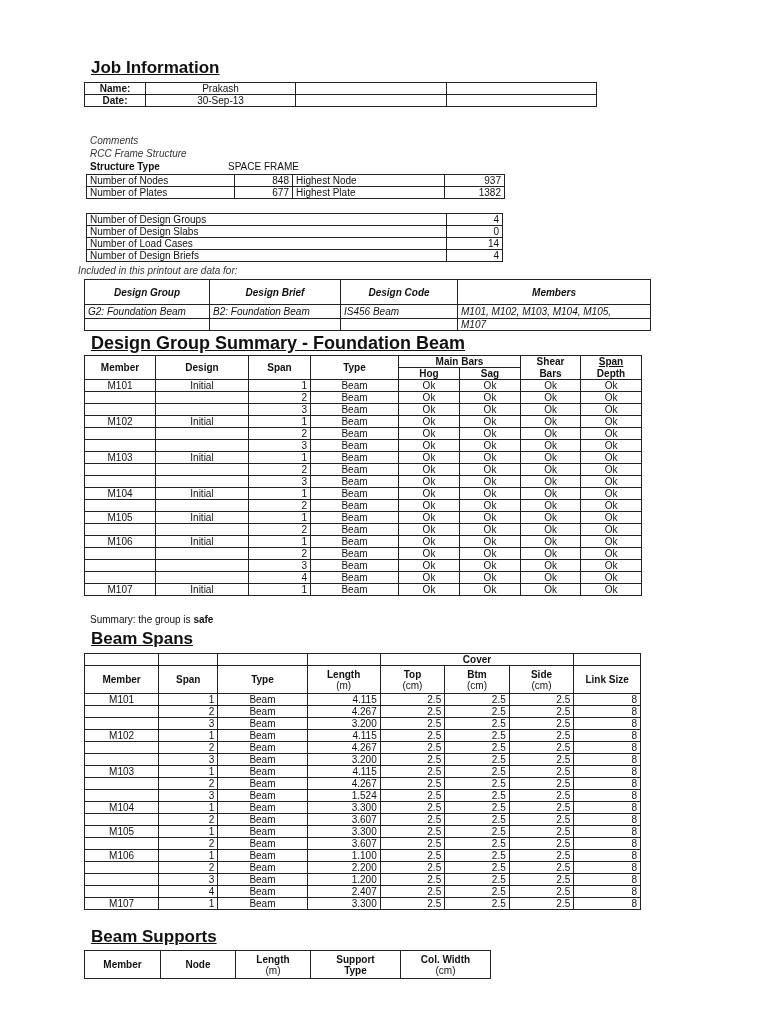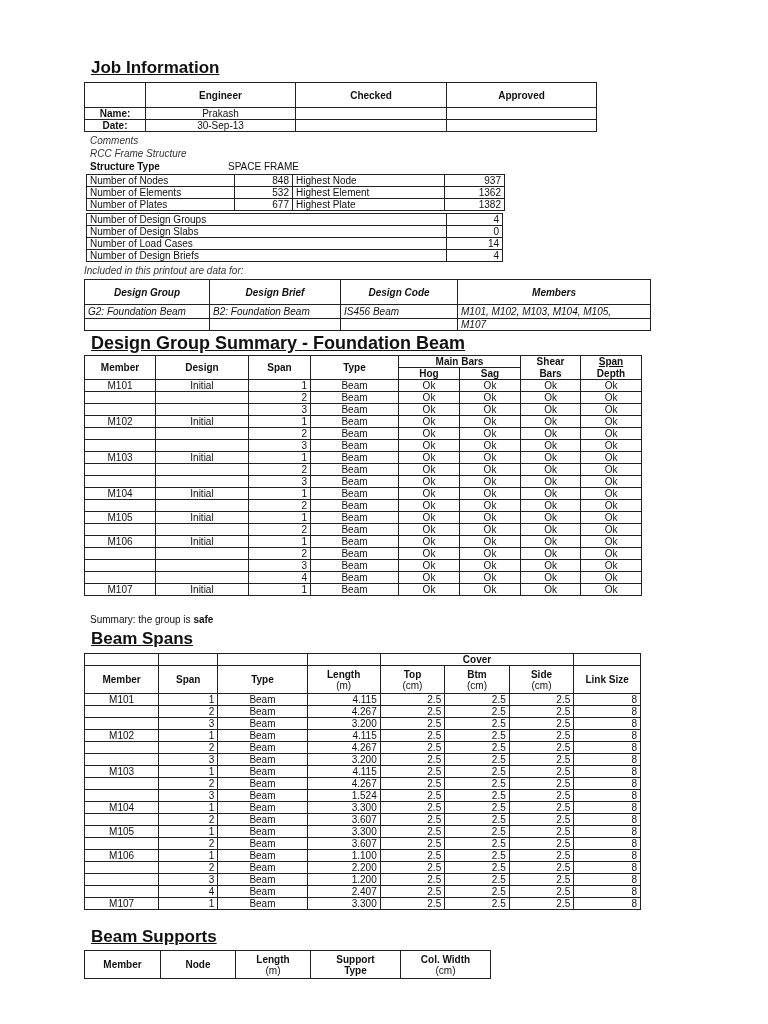--- a/index.html
+++ b/index.html
@@ -22,26 +22,20 @@
 
 <h2 style="left:91px;top:58px;">Job Information</h2>
 <table style="left:84px;top:82px;width:512px;">
   <colgroup>
       <col style="width:61px">
       <col style="width:150px">
       <col style="width:151px">
       <col style="width:150px">
     </colgroup>
   <tbody>
-      <tr style="height:24px">
-    <th style="height:24px"></th>
-    <th class="c">Engineer</th>
-    <th class="c">Checked</th>
-    <th class="c">Approved</th>
-  </tr>
   <tr>
     <th class="l">Name:</th>
     <td class="c">Prakash</td>
     <td></td>
     <td></td>
   </tr>
   <tr>
     <th class="l">Date:</th>
     <td class="c">30-Sep-13</td>
     <td></td>
@@ -62,26 +56,20 @@
       <col style="width:60px">
     </colgroup>
   <tbody>
       <tr>
     <td>Number of Nodes</td>
     <td class="r">848</td>
     <td>Highest Node</td>
     <td class="r">937</td>
   </tr>
   <tr>
-    <td>Number of Elements</td>
-    <td class="r">532</td>
-    <td>Highest Element</td>
-    <td class="r">1362</td>
-  </tr>
-  <tr>
     <td>Number of Plates</td>
     <td class="r">677</td>
     <td>Highest Plate</td>
     <td class="r">1382</td>
   </tr>
 </tbody>
   </table>
 <table style="left:86px;top:213px;width:416px;">
   <colgroup>
       <col style="width:360px">
@@ -99,21 +87,21 @@
   <tr>
         <td>Number of Load Cases</td>
         <td class="r">14</td>
       </tr>
   <tr>
         <td>Number of Design Briefs</td>
         <td class="r">4</td>
       </tr>
 </tbody>
   </table>
-<div class="abs it" style="left:84px;top:265px;text-align:center;">Included in this printout are data for:</div>
+<div class="abs it" style="left:78px;top:265px;text-align:center;">Included in this printout are data for:</div>
 
 <table style="left:84px;top:279px;width:566px;font-style:italic;">
   <colgroup>
       <col style="width:125px">
       <col style="width:131px">
       <col style="width:117px">
       <col style="width:193px">
     </colgroup>
   <tbody>
       <tr>

